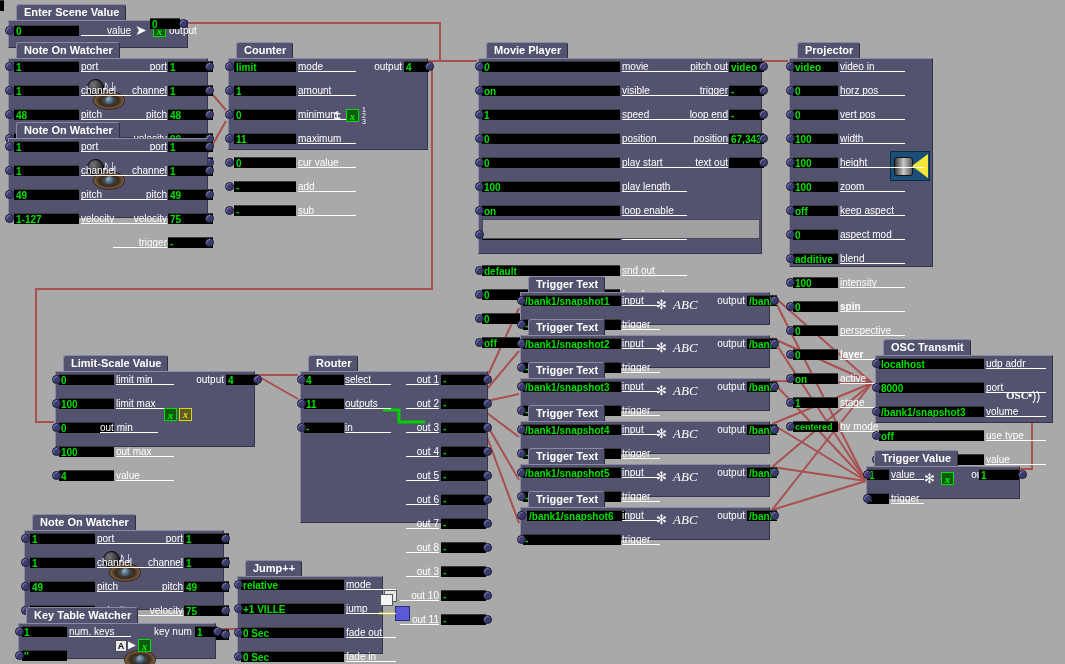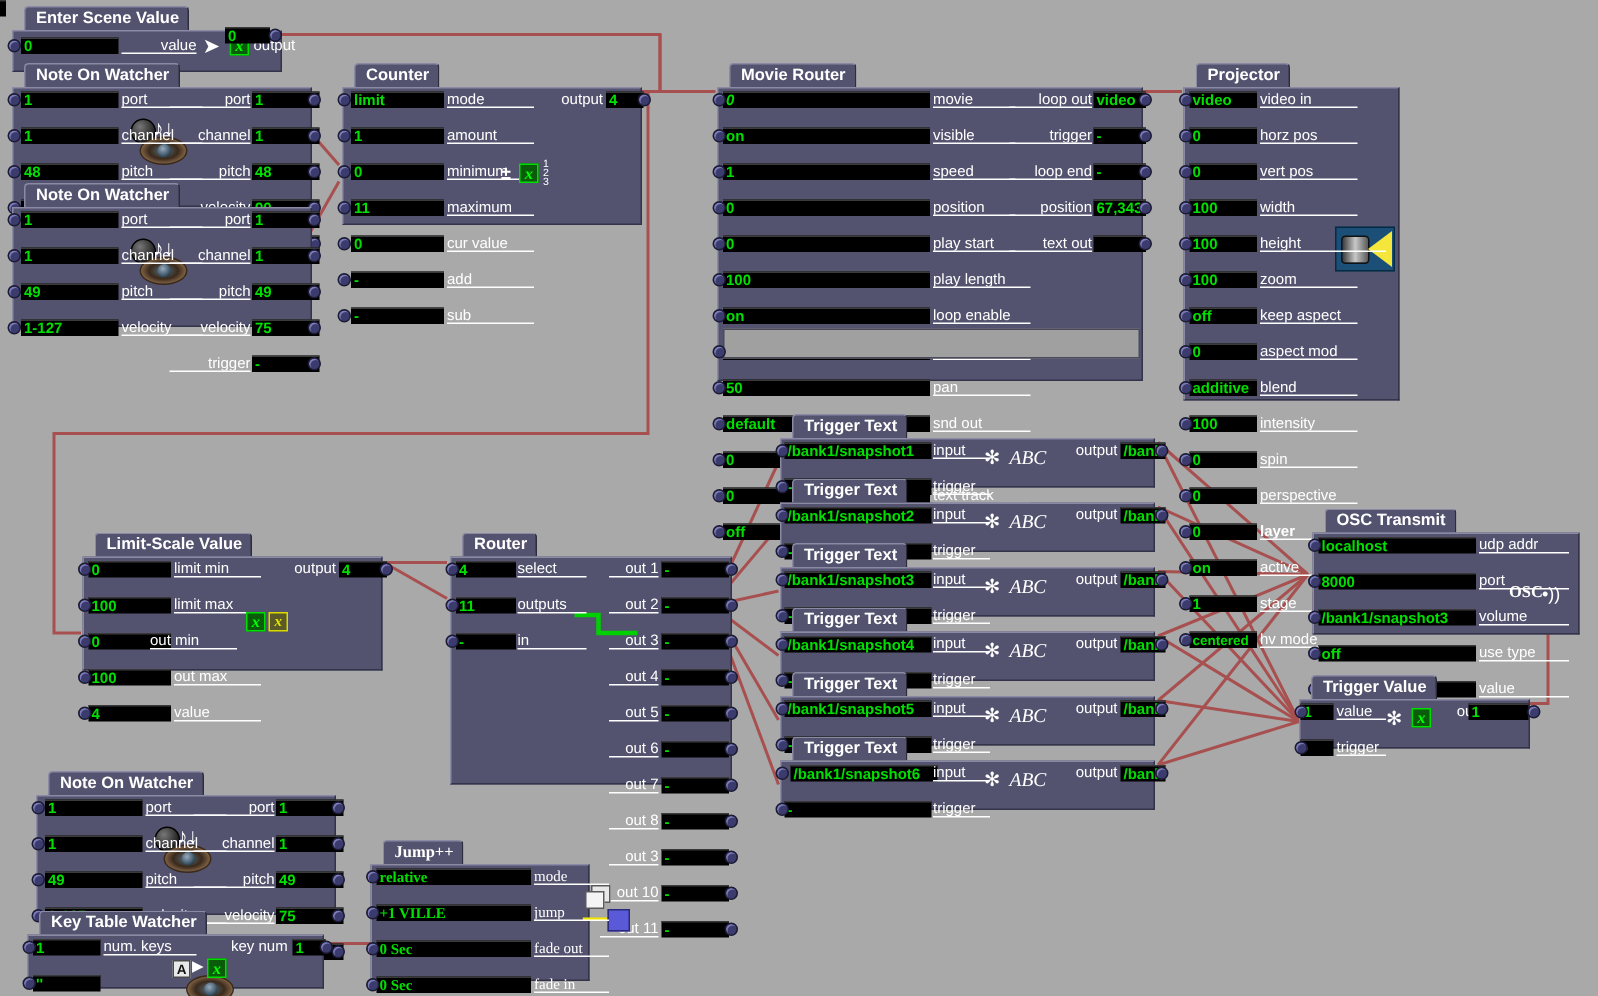--- a/index.html
+++ b/index.html
@@ -356,27 +356,27 @@
     </div>
     <div class="row" style="top:73px;">
       <div class="plug" style="left:-4px;top:1px;"></div>
       <div class="fld" style="left:5px;width:62px;">-</div>
       <div class="lbl" style="left:69px;width:58px;">sub</div>
     </div>
   </div>
 </div>
 
 <div class="node" style="left:478px;top:40px;width:284px;">
-  <div class="ntitle">Movie Router</div>
+  <div class="ntitle">Movie Player</div>
   <div class="nbody" style="height:190px;">
     <div class="row" style="top:1px;">
       <div class="plug" style="left:-4px;top:1px;"></div>
       <div class="fld ital" style="left:3px;width:138px;">0</div>
       <div class="lbl" style="left:143px;width:55px;">movie</div>
-      <div class="lbl r" style="left:194px;width:55px;">loop out</div>
+      <div class="lbl r" style="left:194px;width:55px;">pitch out</div>
       <div class="fld" style="left:250px;width:35px;">video</div>
       <div class="plug" style="left:280px;top:1px;"></div>
     </div>
     <div class="row" style="top:13px;">
       <div class="plug" style="left:-4px;top:1px;"></div>
       <div class="fld" style="left:3px;width:138px;">on</div>
       <div class="lbl" style="left:143px;width:55px;">visible</div>
       <div class="lbl r" style="left:194px;width:55px;">trigger</div>
       <div class="fld" style="left:250px;width:35px;">-</div>
       <div class="plug" style="left:280px;top:1px;"></div>
@@ -412,25 +412,20 @@
     </div>
     <div class="row" style="top:73px;">
       <div class="plug" style="left:-4px;top:1px;"></div>
       <div class="fld" style="left:3px;width:138px;">on</div>
       <div class="lbl" style="left:143px;width:65px;">loop enable</div>
     </div>
     <div class="row" style="top:85px;">
       <div class="plug" style="left:-4px;top:1px;"></div>
       <div class="fld" style="left:3px;width:138px;">100</div>
       <div class="lbl" style="left:143px;width:65px;">volume</div>
-    </div>
-    <div class="row" style="top:97px;">
-      <div class="plug" style="left:-4px;top:1px;"></div>
-      <div class="fld" style="left:3px;width:138px;">50</div>
-      <div class="lbl" style="left:143px;width:65px;">pan</div>
     </div>
     <div class="row" style="top:109px;">
       <div class="plug" style="left:-4px;top:1px;"></div>
       <div class="fld" style="left:3px;width:138px;">default</div>
       <div class="lbl" style="left:143px;width:65px;">snd out</div>
     </div>
     <div class="row" style="top:121px;">
       <div class="plug" style="left:-4px;top:1px;"></div>
       <div class="fld" style="left:3px;width:138px;">0</div>
       <div class="lbl" style="left:143px;width:65px;">freq bands</div>
@@ -502,21 +497,21 @@
       <div class="lbl" style="left:50px;width:65px;">blend</div>
         </div>
     <div class="row" style="top:109px;">
           <div class="plug" style="left:-4px;top:1px;"></div>
       <div class="fld" style="left:3px;width:45px;">100</div>
       <div class="lbl" style="left:50px;width:65px;">intensity</div>
         </div>
     <div class="row" style="top:121px;">
           <div class="plug" style="left:-4px;top:1px;"></div>
       <div class="fld" style="left:3px;width:45px;">0</div>
-      <div class="lbl" style="left:50px;width:65px;">spin</div>
+      <div class="lbl" style="left:50px;width:65px;font-weight:bold;">spin</div>
         </div>
     <div class="row" style="top:133px;">
           <div class="plug" style="left:-4px;top:1px;"></div>
       <div class="fld" style="left:3px;width:45px;">0</div>
       <div class="lbl" style="left:50px;width:65px;">perspective</div>
         </div>
     <div class="row" style="top:145px;">
           <div class="plug" style="left:-4px;top:1px;"></div>
       <div class="fld" style="left:3px;width:45px;">0</div>
       <div class="lbl" style="left:50px;width:65px;font-weight:bold;">layer</div>
@@ -892,21 +887,21 @@
       <div class="plug" style="left:194px;top:1px;"></div>
     </div>
     <div class="row" style="top:13px;">
       <div class="plug" style="left:-4px;top:1px;"></div>
       <div class="fld" style="left:3px;width:45px;">''</div>
       <div class="lbl" style="left:50px;width:62px;margin-top:36px;">key 1</div>
     </div>
   </div>
 </div>
 
-<div class="node" style="left:247px;top:558px;width:146px;font-family:Liberation Serif, serif;">
+<div class="node" style="left:237px;top:558px;width:146px;">
   <div class="ntitle">Jump++</div>
   <div class="nbody" style="height:72px;">
     <div class="jump-ico" style="left:140px;top:13px;width:34px;height:32px;">
       <div class="sq1"></div>
           <div class="sq2"></div>
           <div class="arw">⟶</div>
           <div class="sq3"></div>
     </div>
     <div class="row" style="top:1px;">
       <div class="plug" style="left:-4px;top:1px;"></div>

